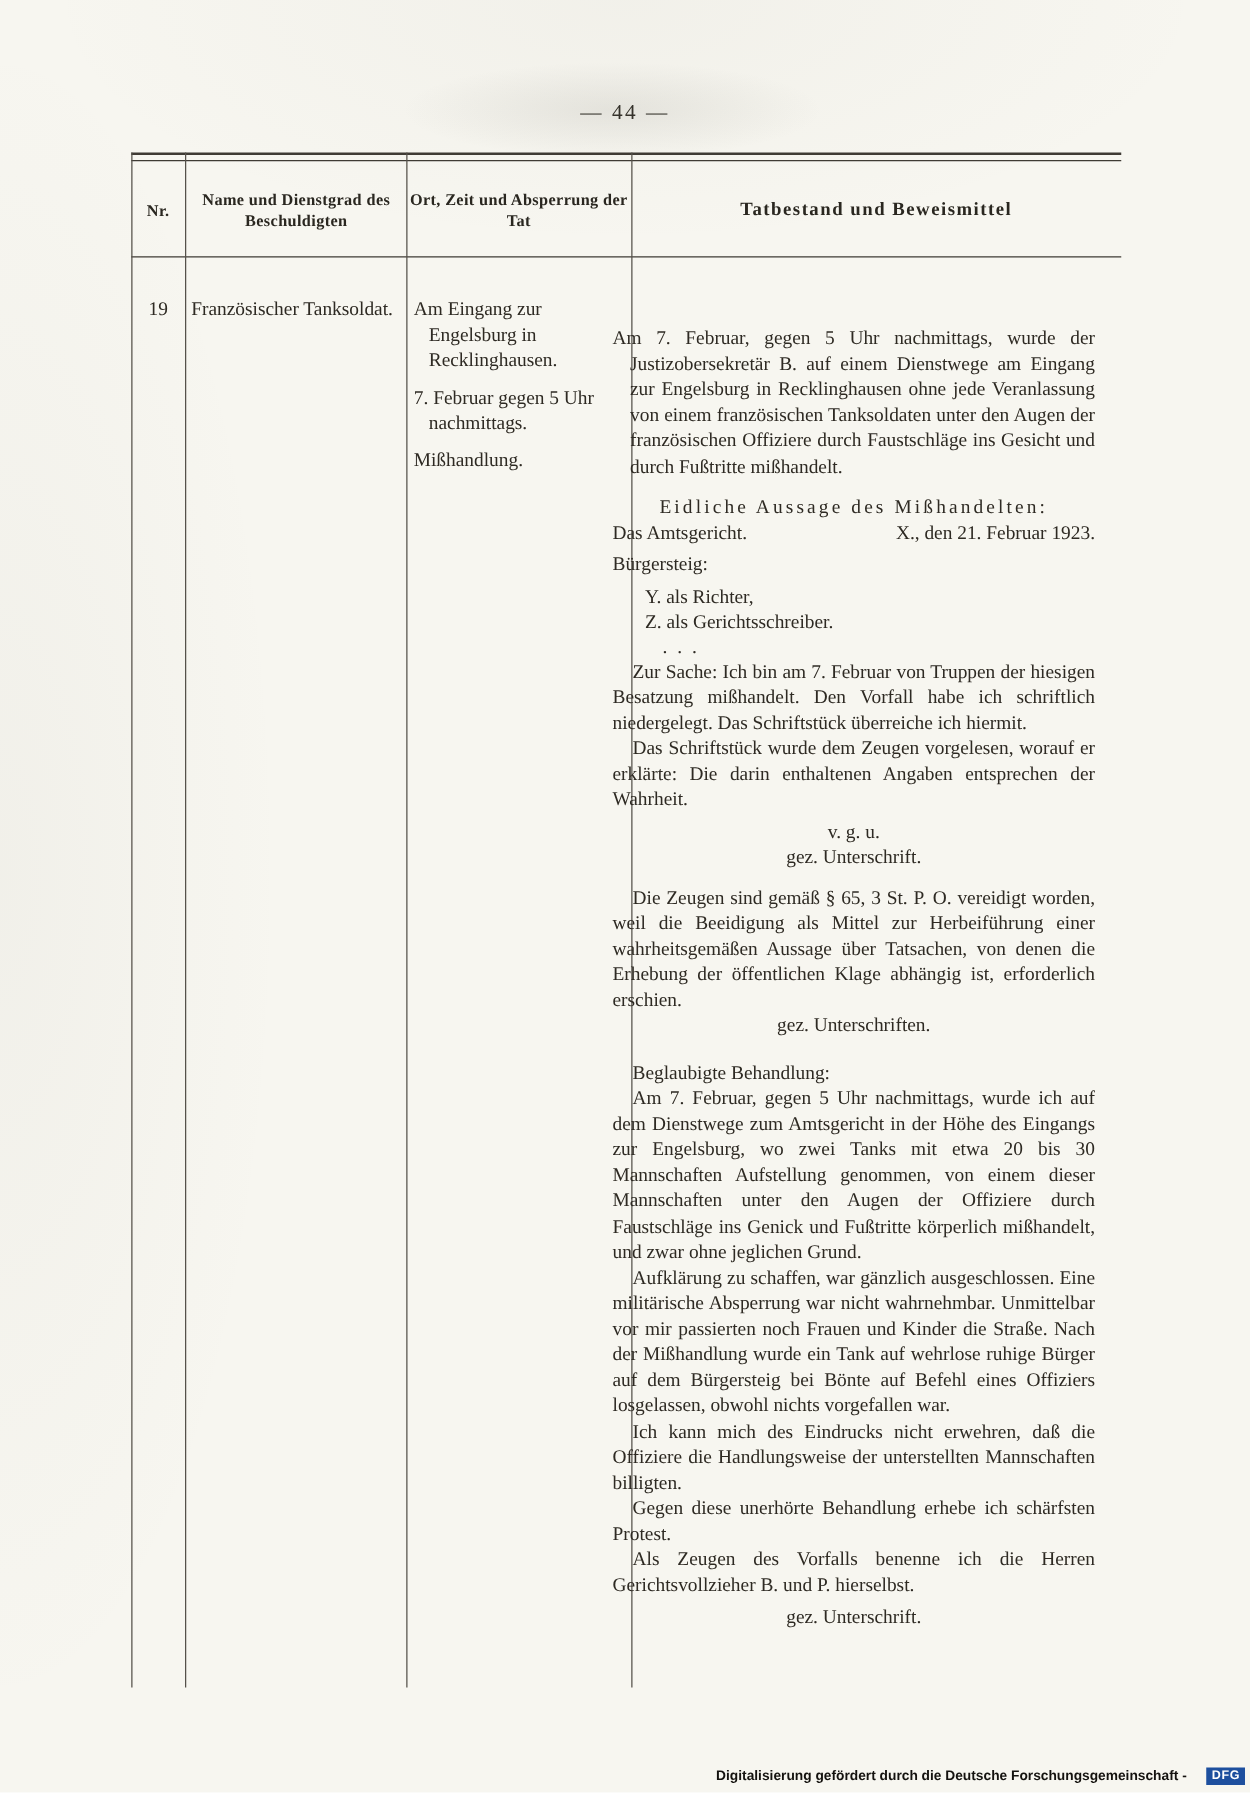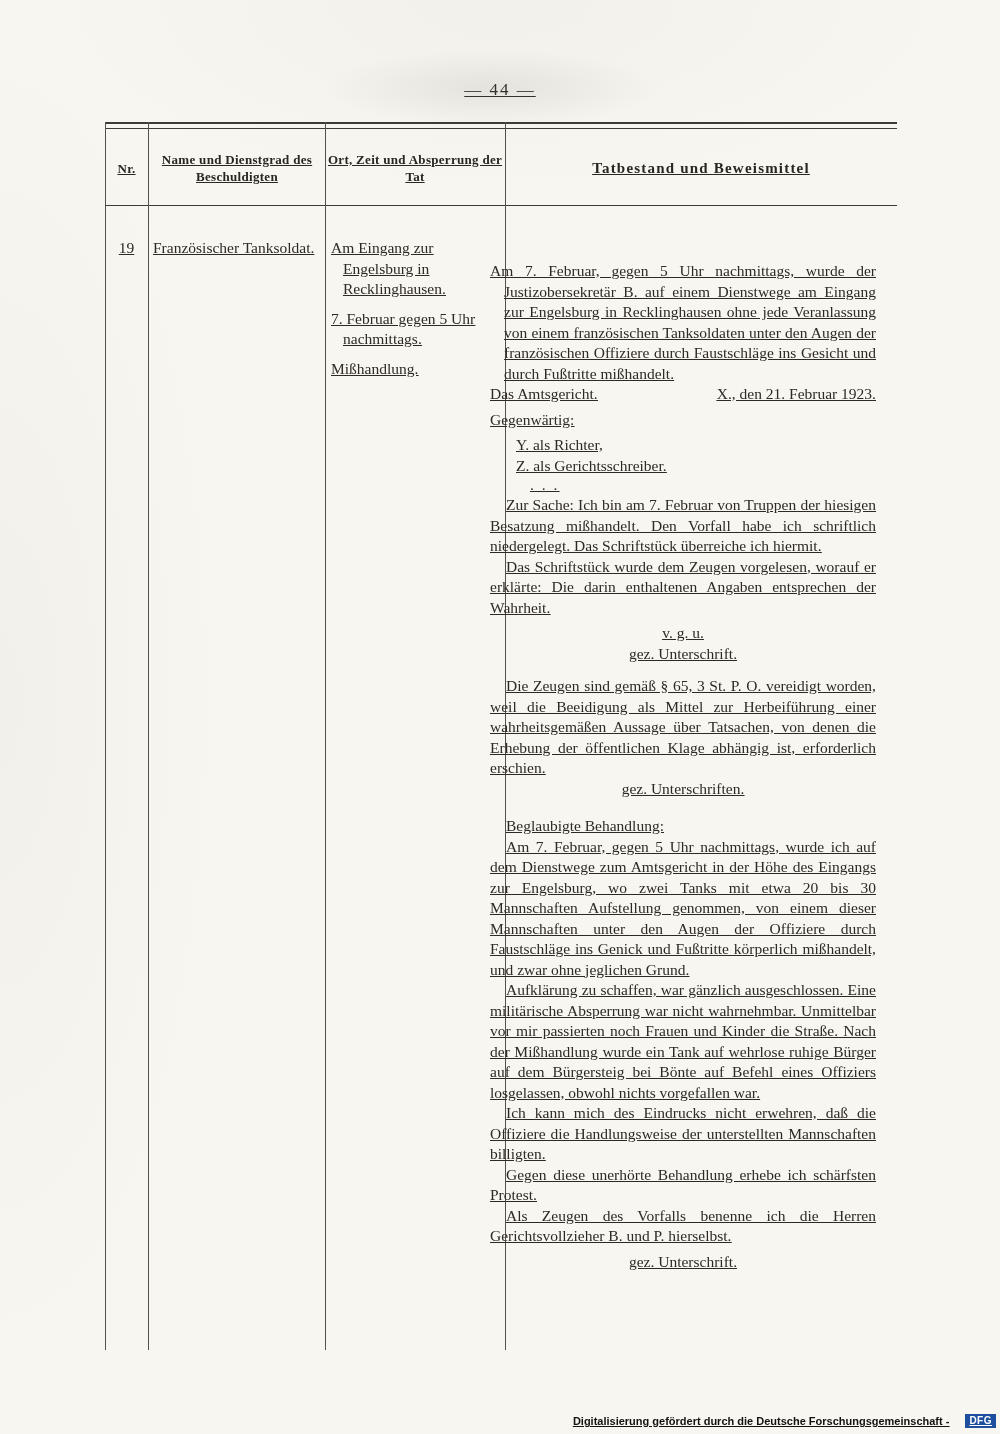--- a/index.html
+++ b/index.html
@@ -1,15 +1,15 @@
 <!DOCTYPE html>
 <html><head>
 <meta charset="utf-8">
 <style>
-  * { margin:0; padding:0; box-sizing:border-box;text-decoration:underline; }
+  * { margin:0; padding:0; box-sizing:border-box; }
   html,body { background:#ffffff; }
   .page {
     position:relative;
     width:1000px;
     height:1434px;
     overflow:hidden;
     color:#2e2a23;
     font-family:"Liberation Serif","DejaVu Serif",serif;
     background:
       radial-gradient(ellipse 240px 55px at 490px 88px, rgba(110,108,98,0.12), transparent 70%),
@@ -107,25 +107,26 @@
     <div class="cell cell-name">Französischer Tanksoldat.</div>
 
     <div class="cell cell-ort">
       <p>Am Eingang zur Engelsburg in Recklinghausen.</p>
       <p>7. Februar gegen 5 Uhr nachmittags.</p>
       <p>Mißhandlung.</p>
     </div>
 
     <div class="cell cell-tat">
       <p class="hang">Am 7. Februar, gegen 5 Uhr nachmittags, wurde der Justizobersekretär B. auf einem Dienstwege am Eingang zur Engelsburg in Recklinghausen ohne jede Veranlassung von einem französischen Tanksoldaten unter den Augen der französischen Offiziere durch Faustschläge ins Gesicht und durch Fußtritte mißhandelt.</p>
+      <p class="heading mt-m">Eidliche Aussage des Mißhandelten:</p>
       <p class="split">
         <span>Das Amtsgericht.</span>
         <span>X., den 21. Februar 1923.</span>
       </p>
-      <p class="flushl mt-s">Gegenwärtig:</p>
+      <p class="flushl mt-s">Bürgersteig:</p>
       <p class="listln mt-s">Y. als Richter,</p>
       <p class="listln">Z. als Gerichtsschreiber.</p>
       <p class="dots">. . .</p>
       <p class="ind mt-s">Zur Sache: Ich bin am 7. Februar von Truppen der hiesigen Besatzung mißhandelt. Den Vorfall habe ich schriftlich niedergelegt. Das Schriftstück überreiche ich hiermit.</p>
       <p class="ind">Das Schriftstück wurde dem Zeugen vorgelesen, worauf er erklärte: Die darin enthaltenen Angaben entsprechen der Wahrheit.</p>
       <p class="ctr mt-s">v. g. u.</p>
       <p class="ctr">gez.  Unterschrift.</p>
       <p class="ind mt-m">Die Zeugen sind gemäß § 65, 3 St. P. O. vereidigt worden, weil die Beeidigung als Mittel zur Herbeiführung einer wahrheitsgemäßen Aussage über Tatsachen, von denen die Erhebung der öffentlichen Klage abhängig ist, erforderlich erschien.</p>
       <p class="ctr">gez.  Unterschriften.</p>
       <p class="ind mt-l">Beglaubigte Behandlung:</p>

